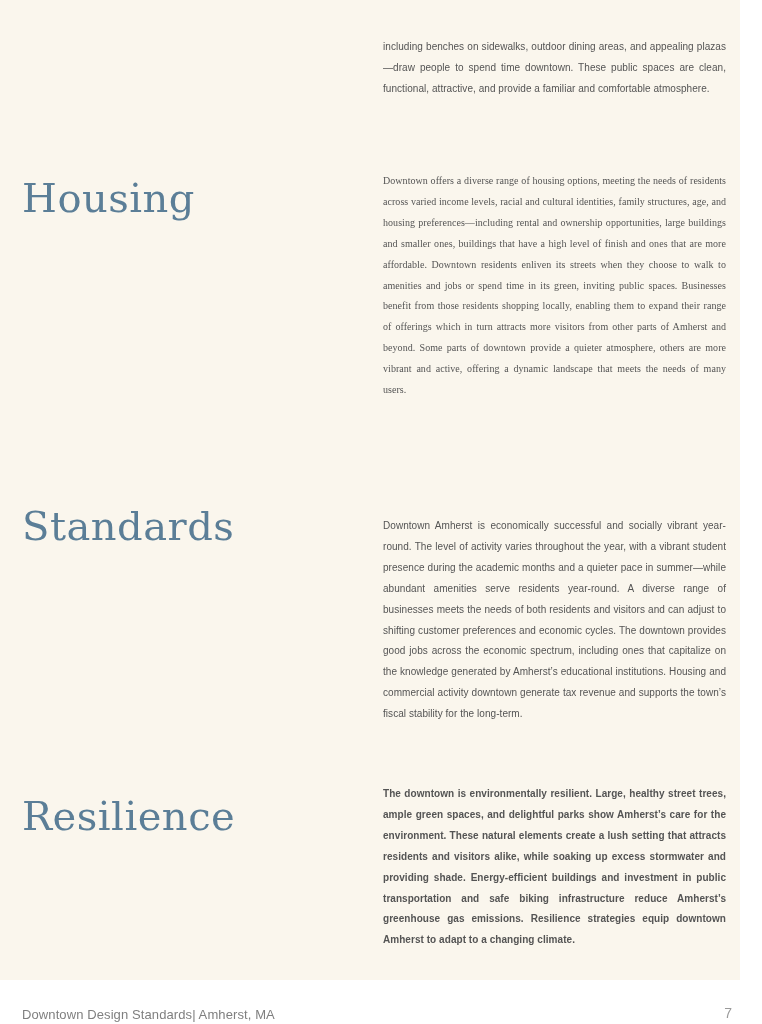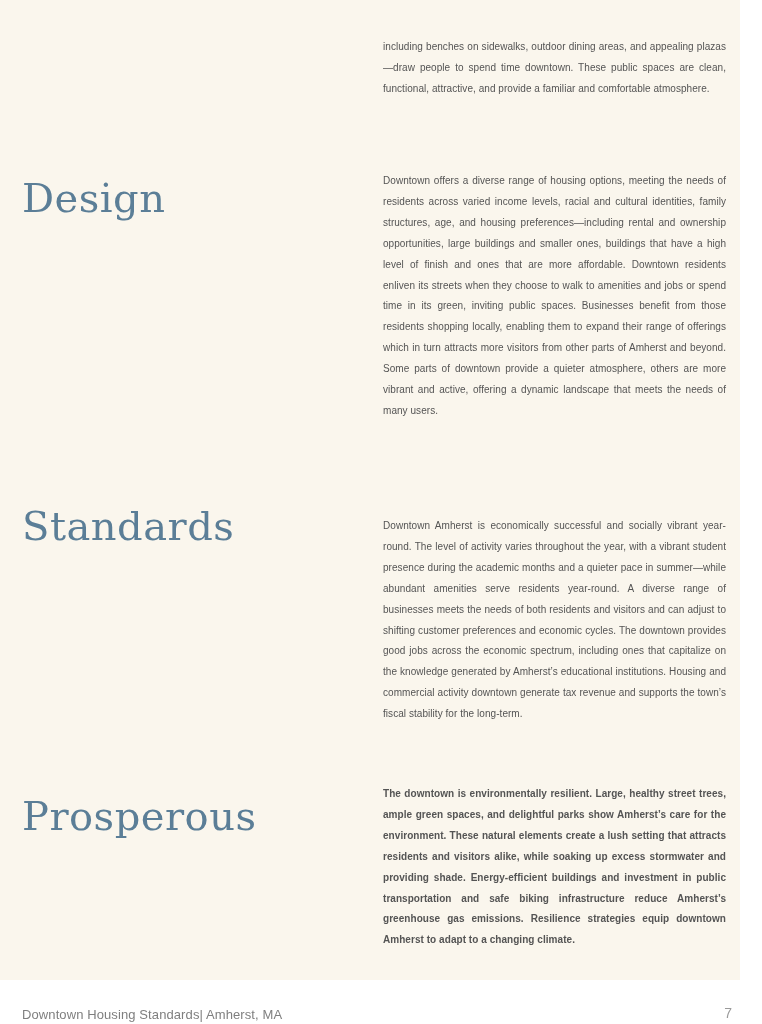--- a/index.html
+++ b/index.html
@@ -38,21 +38,21 @@
     left: 383px;
     width: 343px;
     font-size: 10px;
     line-height: 20.9px;
     color: #545454;
     text-align: justify;
     letter-spacing: 0.05px;
   }
   #para-intro      { top: 27px; }
   #heading-livable    { top: 148px; }
-  #para-livable       { top: 161px; }
+  #para-livable       { top: 161px; font-family: Liberation Serif, serif; }
   #heading-prosperous { top: 476px; }
   #para-prosperous    { top: 506px; }
   #heading-resilient  { top: 766px; }
   #para-resilient     { top: 774px; font-weight: bold; }
   .footer-bar {
     position: absolute;
     left: 0;
     top: 1005px;
     width: 762px;
     height: 19px;
@@ -74,25 +74,25 @@
     color: #9a9a9a;
   }
 </style>
 </head>
 <body>
 
 <div class="page-sheet"></div>
 
 <p class="body-para" id="para-intro">including benches on sidewalks, outdoor dining areas, and appealing plazas—draw people to spend time downtown. These public spaces are clean, functional, attractive, and provide a familiar and comfortable atmosphere.</p>
 
-<h1 class="heading" id="heading-livable">Design</h1>
+<h1 class="heading" id="heading-livable">Housing</h1>
 <p class="body-para" id="para-livable">Downtown offers a diverse range of housing options, meeting the needs of residents across varied income levels, racial and cultural identities, family structures, age, and housing preferences—including rental and ownership opportunities, large buildings and smaller ones, buildings that have a high level of finish and ones that are more affordable. Downtown residents enliven its streets when they choose to walk to amenities and jobs or spend time in its green, inviting public spaces. Businesses benefit from those residents shopping locally, enabling them to expand their range of offerings which in turn attracts more visitors from other parts of Amherst and beyond. Some parts of downtown provide a quieter atmosphere, others are more vibrant and active, offering a dynamic landscape that meets the needs of many users.</p>
 
 <h1 class="heading" id="heading-prosperous">Standards</h1>
 <p class="body-para" id="para-prosperous">Downtown Amherst is economically successful and socially vibrant year-round. The level of activity varies throughout the year, with a vibrant student presence during the academic months and a quieter pace in summer—while abundant amenities serve residents year-round. A diverse range of businesses meets the needs of both residents and visitors and can adjust to shifting customer preferences and economic cycles. The downtown provides good jobs across the economic spectrum, including ones that capitalize on the knowledge generated by Amherst’s educational institutions. Housing and commercial activity downtown generate tax revenue and supports the town’s fiscal stability for the long-term.</p>
 
-<h1 class="heading" id="heading-resilient">Prosperous</h1>
+<h1 class="heading" id="heading-resilient">Resilience</h1>
 <p class="body-para" id="para-resilient">The downtown is environmentally resilient. Large, healthy street trees, ample green spaces, and delightful parks show Amherst’s care for the environment. These natural elements create a lush setting that attracts residents and visitors alike, while soaking up excess stormwater and providing shade. Energy-efficient buildings and investment in public transportation and safe biking infrastructure reduce Amherst’s greenhouse gas emissions. Resilience strategies equip downtown Amherst to adapt to a changing climate.</p>
 
 <div class="footer-bar">
-  <span class="footer-title">Downtown Housing Standards| Amherst, MA</span>
+  <span class="footer-title">Downtown Design Standards| Amherst, MA</span>
   <span class="footer-pagenum">7</span>
 </div>
 
 </body></html>

